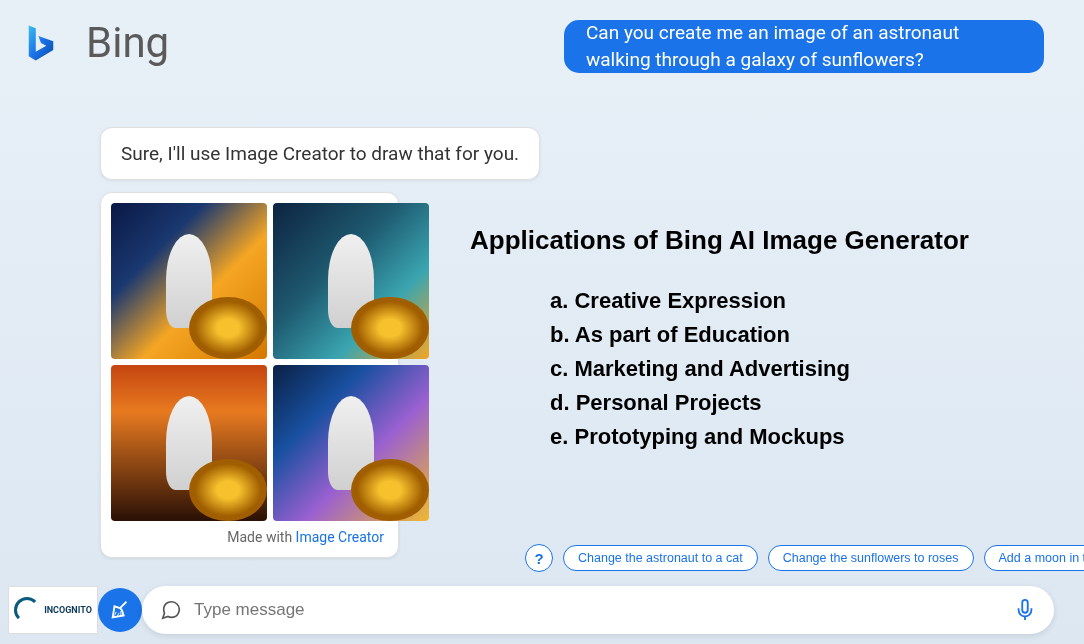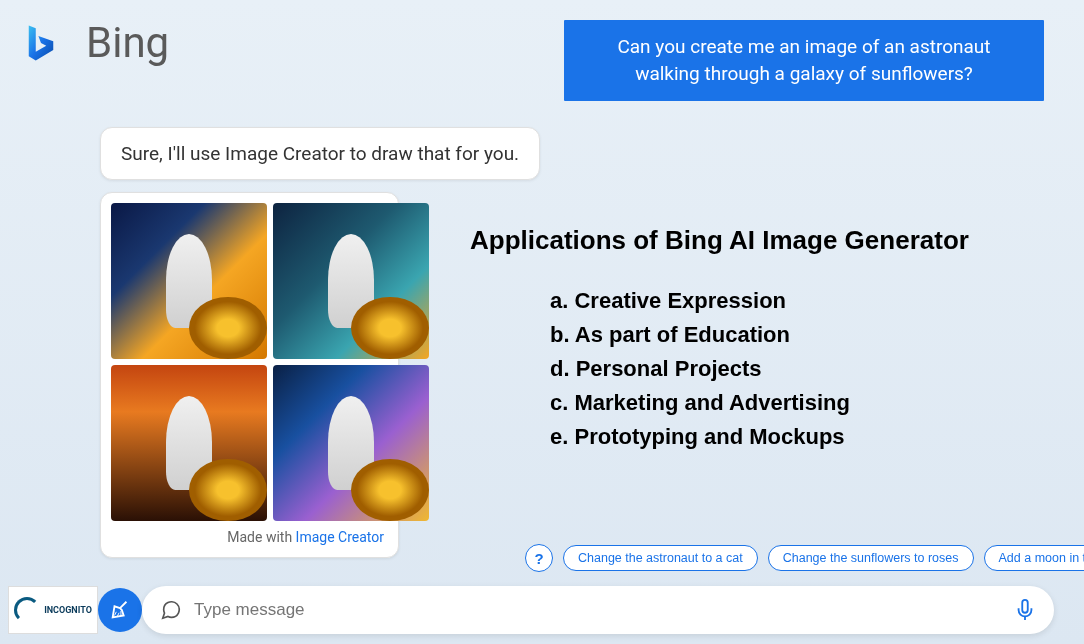--- a/index.html
+++ b/index.html
@@ -35,26 +35,25 @@
       font-weight: 400;
       color: #5a5a5a;
     }
     
     .user-message {
       position: absolute;
       right: 40px;
       top: 20px;
       background: #1a73e8;
       color: white;
-      padding: 14px 22px;
-      border-radius: 1px;
+      padding: 0 22px;
+      border-radius: 15px;
       font-size: 19px;
       line-height: 1.4;
       max-width: 480px;
-      text-align: center;
     }
     
     .bot-message {
       margin: 60px 0 0 100px;
       background: white;
       border: 1px solid #e0e0e0;
       border-radius: 12px;
       padding: 14px 20px;
       font-size: 19px;
       color: #333;
@@ -311,22 +310,22 @@
   <div class="made-with">
     <span>Made with </span><a href="#">Image Creator</a>
   </div>
 </div>
 
 <div class="content-right">
   <h2 class="content-title">Applications of Bing AI Image Generator</h2>
   <ul class="content-list">
     <li>a. Creative Expression</li>
     <li>b. As part of Education</li>
+    <li>c. Marketing and Advertising</li>
     <li>d. Personal Projects</li>
-    <li>c. Marketing and Advertising</li>
     <li>e. Prototyping and Mockups</li>
   </ul>
 </div>
 
 <div class="suggestions-row">
   <button class="help-btn">?</button>
   <button class="suggestion-pill">Change the astronaut to a cat</button>
   <button class="suggestion-pill">Change the sunflowers to roses</button>
   <button class="suggestion-pill">Add a moon in the background</button>
 </div>

